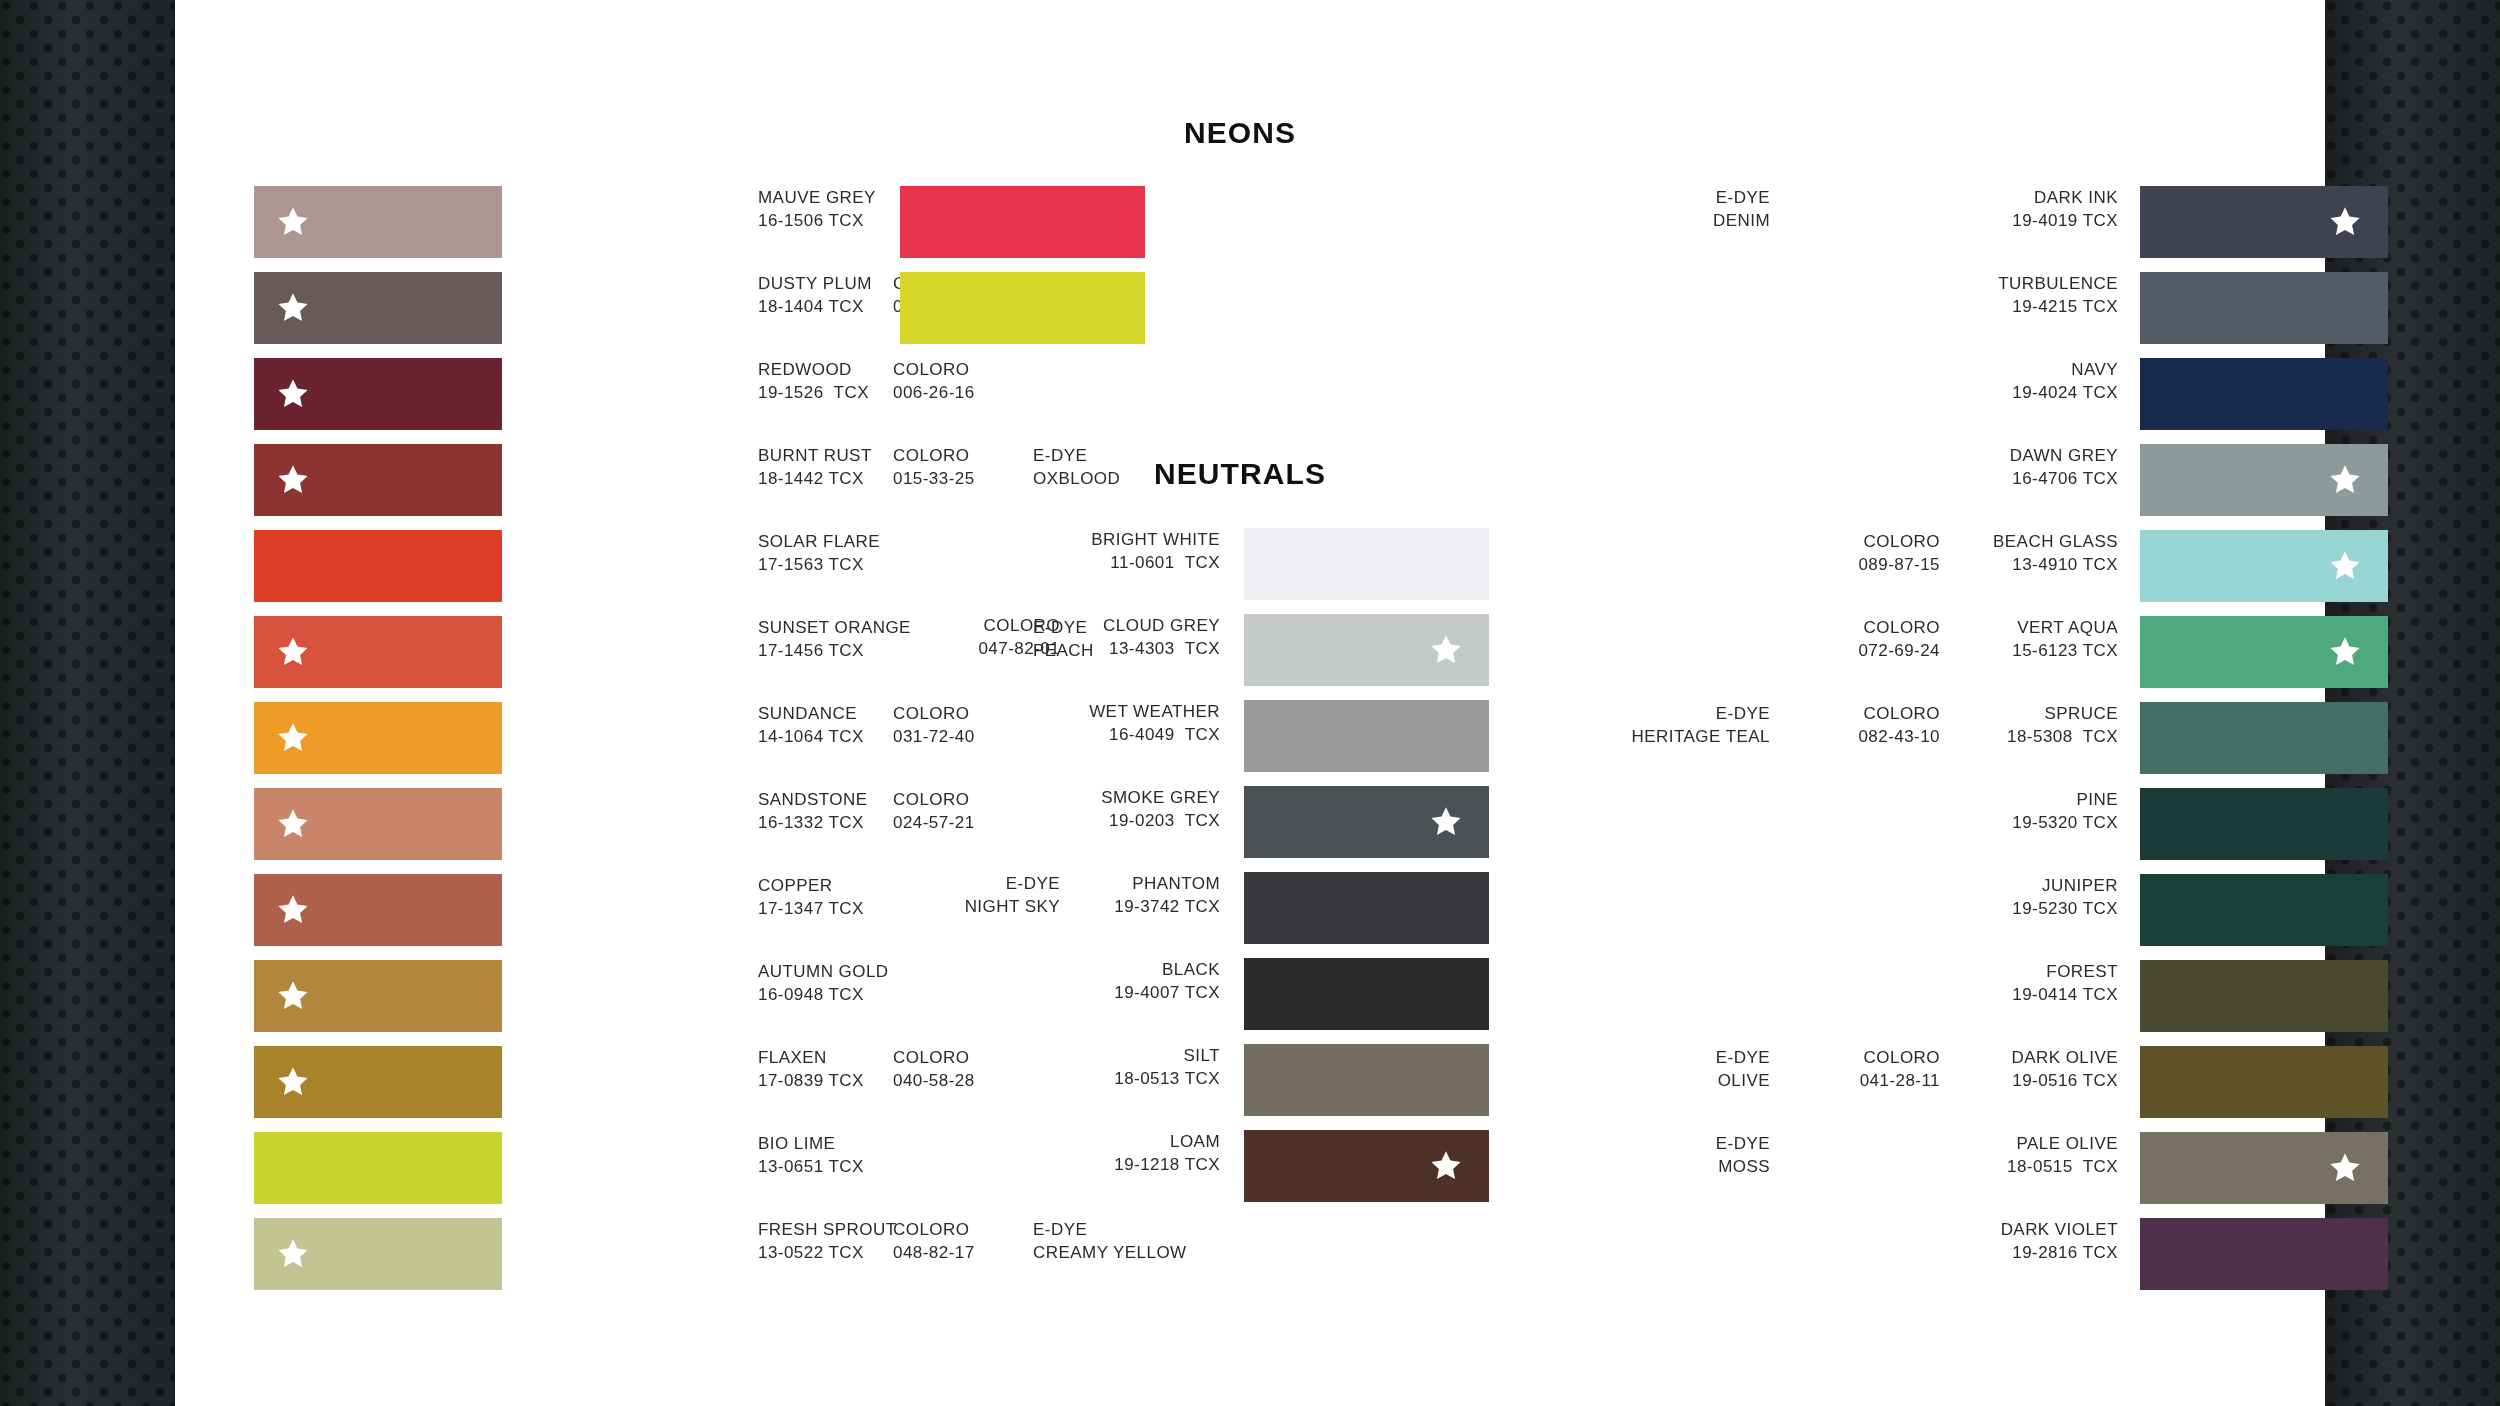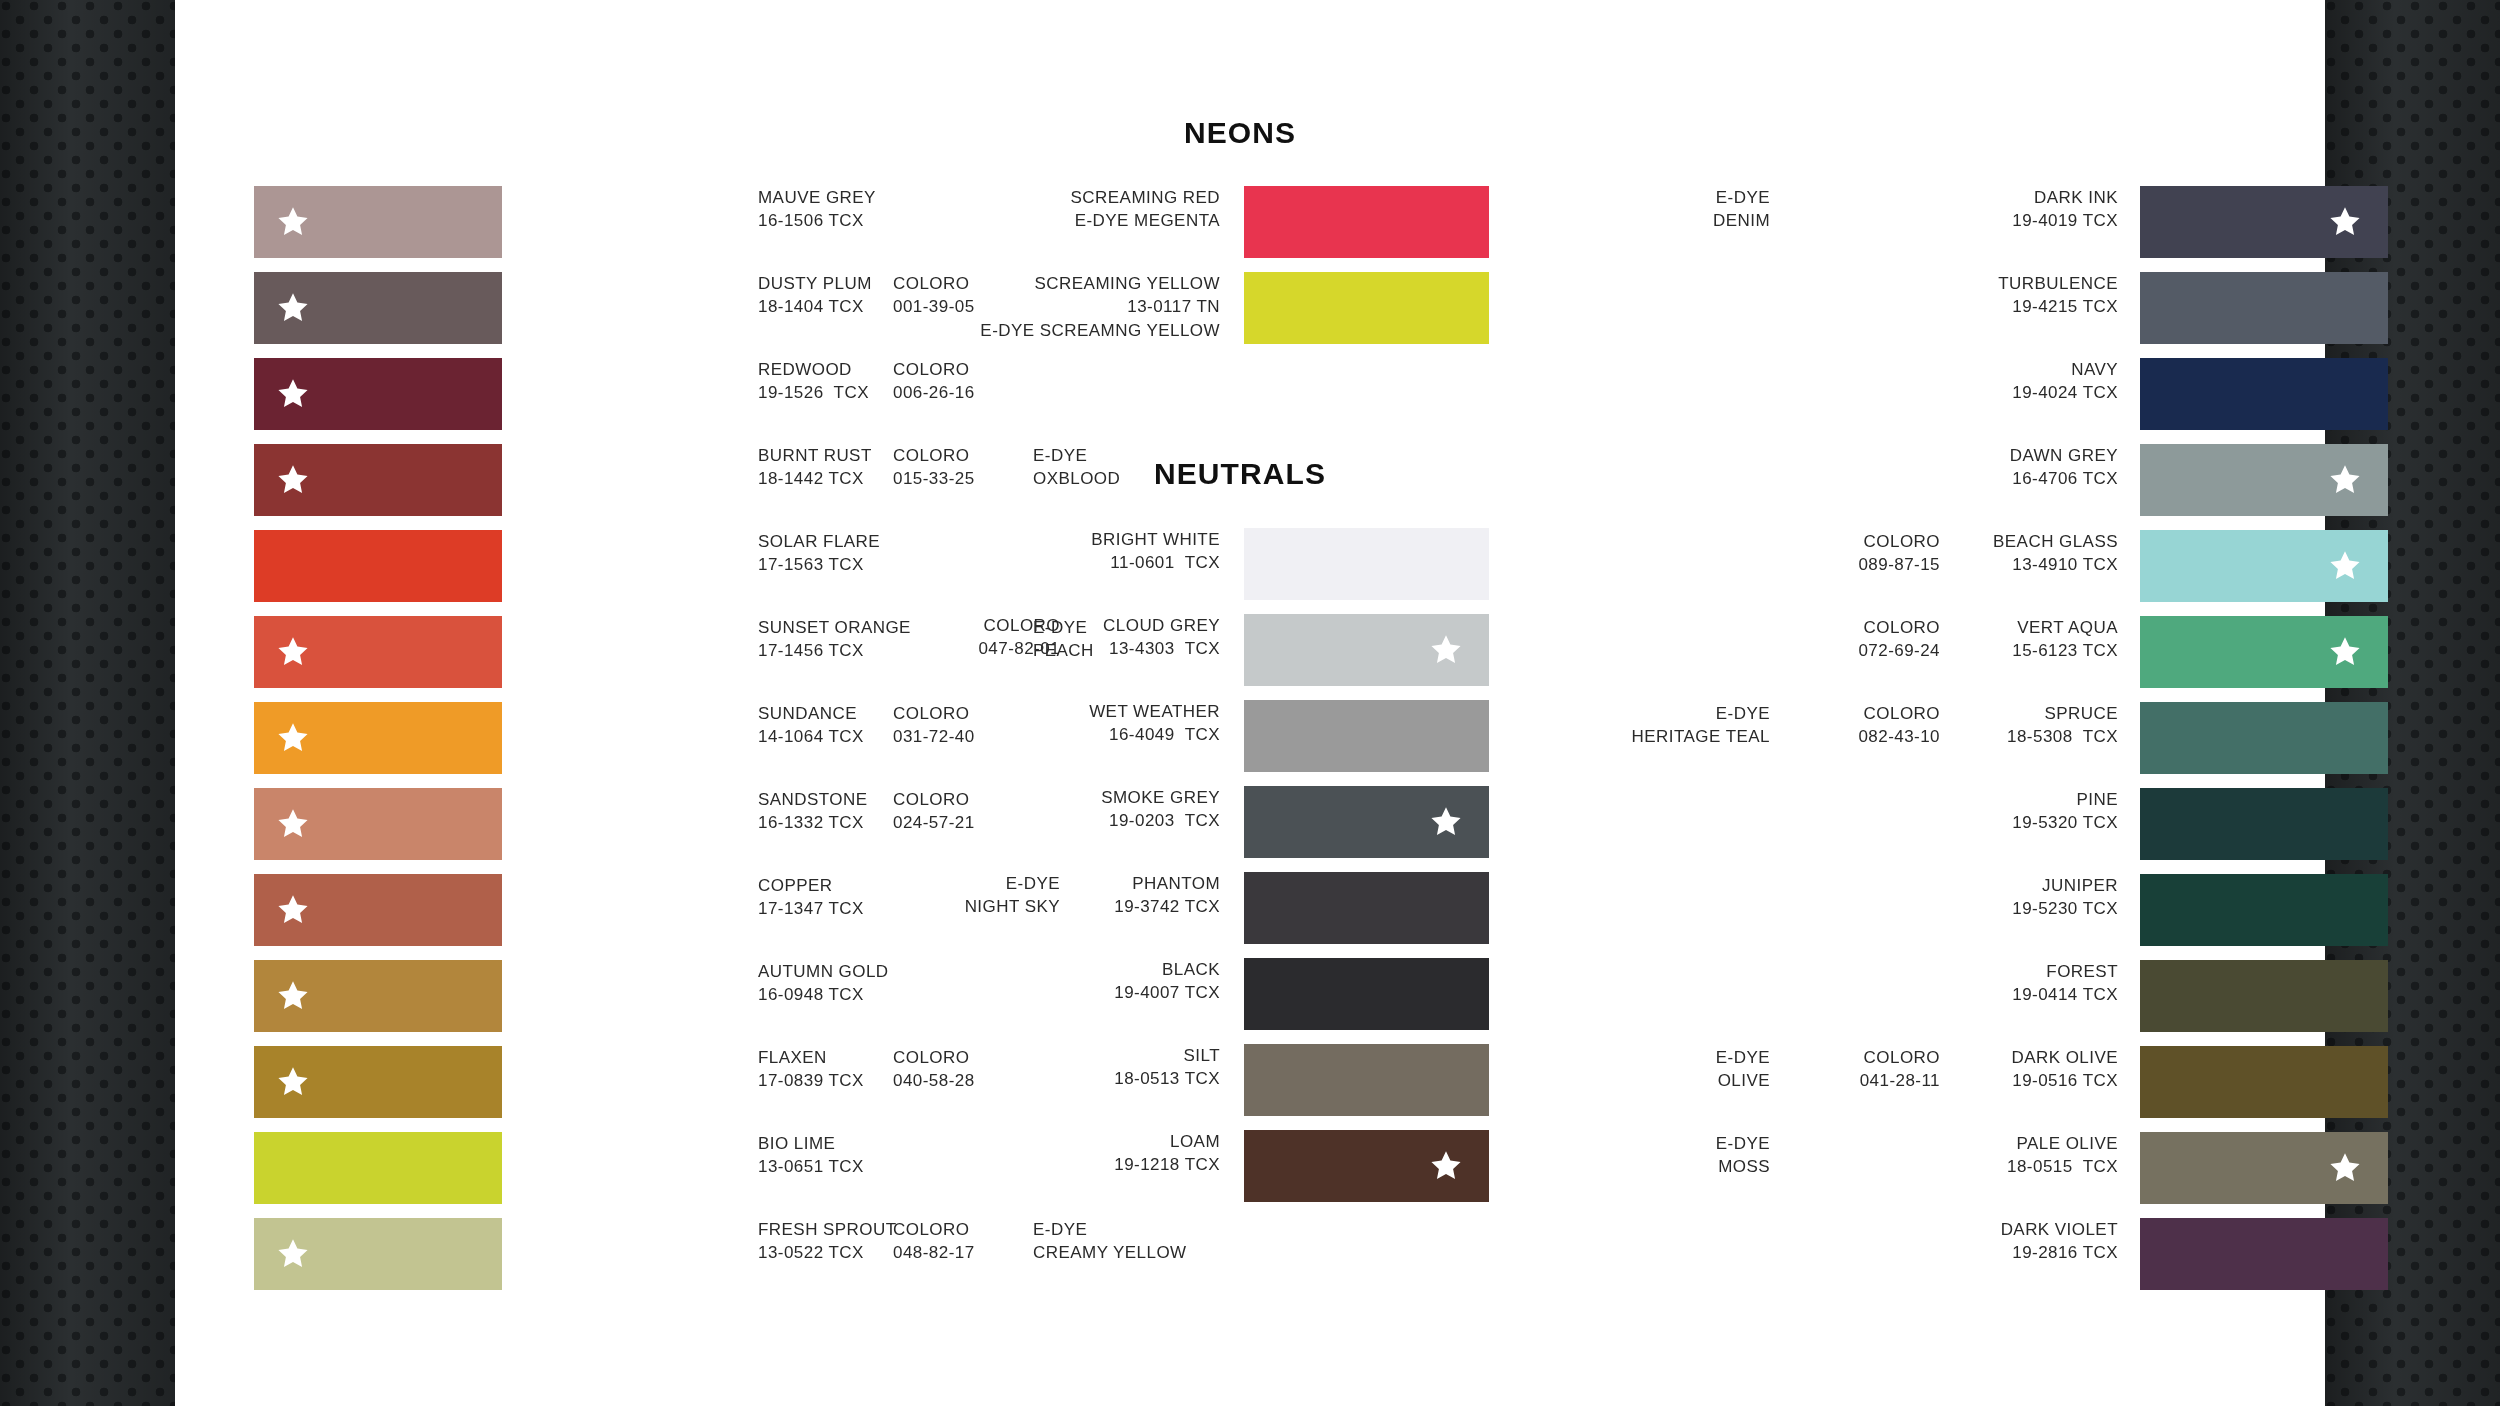--- a/index.html
+++ b/index.html
@@ -251,25 +251,23 @@
         <div class="swatch" style="background:#c2c491">
           <svg class="star star-left" viewBox="0 0 24 24">
             <path d="M12 1.6l3.1 6.6 7.2.9-5.3 5 1.4 7.1L12 17.7 5.6 21.2 7 14.1 1.7 9.1l7.2-.9z" fill="#ffffff"></path>
           </svg>
         </div>
         <div class="cell name left">FRESH SPROUT<span class="l2">13-0522 TCX</span></div>
         <div class="cell coloro left">COLORO<span class="l2">048-82-17</span></div>
         <div class="cell edye left">E-DYE<span class="l2">CREAMY YELLOW</span></div>
       </div>
       <div class="row neon-row" style="top:186px">
-        <div class="cell name right">SCREAMING RED<span class="l2">E-DYE MEGENTA</span></div>
         <div class="swatch" style="background:#e8344f"></div>
       </div>
       <div class="row neon-row" style="top:272px">
-        <div class="cell name right">SCREAMING YELLOW<span class="l2">13-0117 TN</span><span class="l2">E-DYE SCREAMNG YELLOW</span></div>
         <div class="swatch" style="background:#d6d72b"></div>
       </div>
       <div class="row neu-row" style="top:528px">
         <div class="cell coloro right"></div>
         <div class="cell name right">BRIGHT WHITE<span class="l2">11-0601  TCX</span></div>
         <div class="swatch" style="background:#f0f0f4"></div>
       </div>
       <div class="row neu-row" style="top:614px">
         <div class="cell coloro right">COLORO<span class="l2">047-82-01</span></div>
         <div class="cell name right">CLOUD GREY<span class="l2">13-4303  TCX</span></div>

